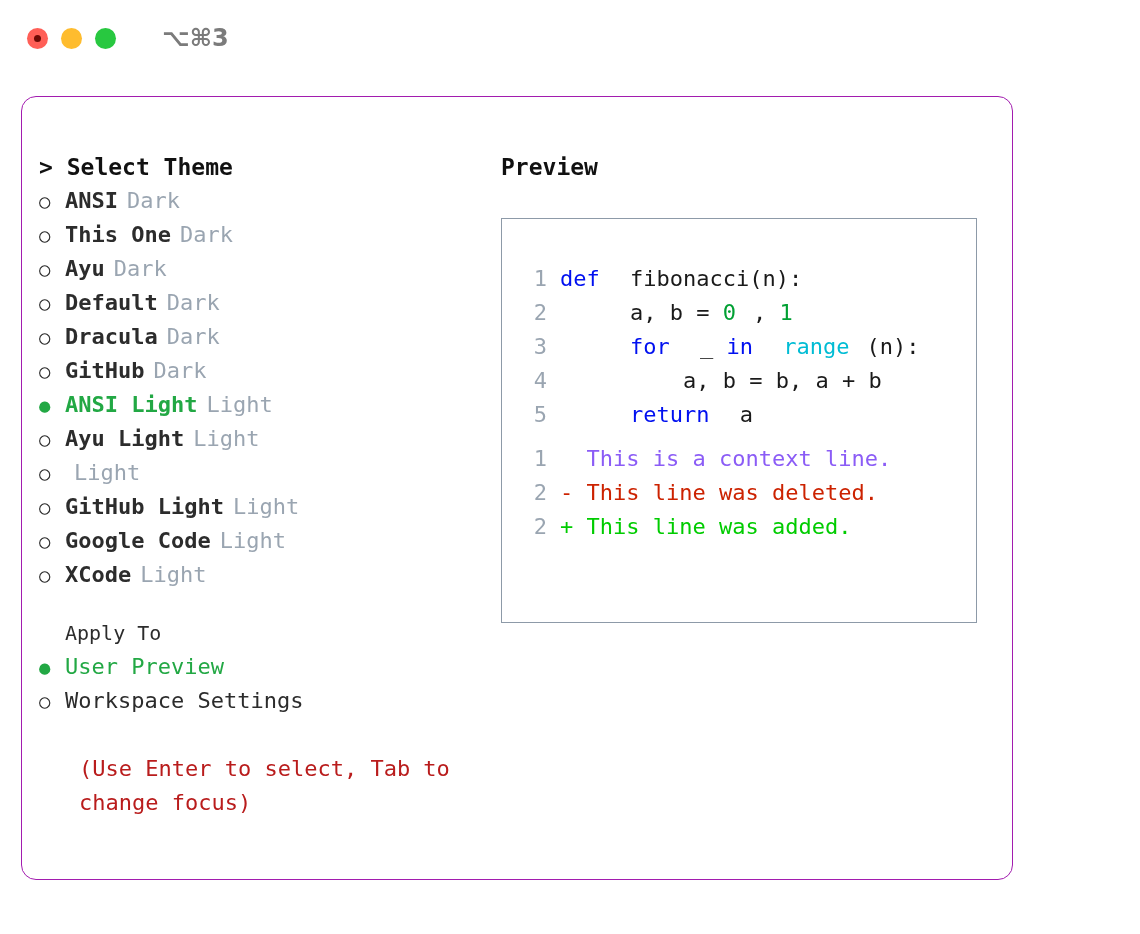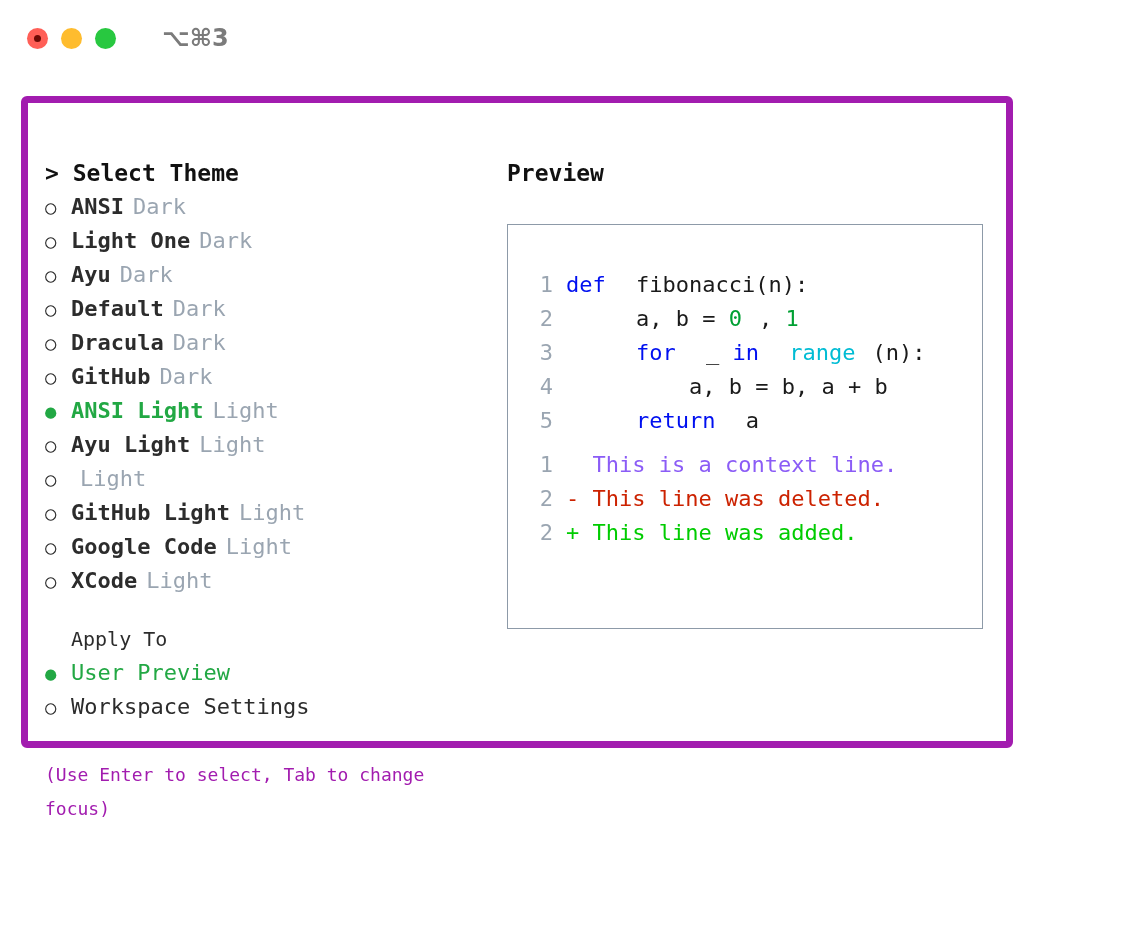--- a/index.html
+++ b/index.html
@@ -68,23 +68,23 @@
     letter-spacing: 0px;
     font-family: "DejaVu Sans", "Liberation Sans", sans-serif;
   }
 
   
   .content-panel {
     position: absolute;
     left: 21px;
     top: 96px;
     width: 992px;
-    height: 652px;
-    border: 7px solid #a21caf;
-    border-radius: 6px;
+    height: 784px;
+    border: 1px solid #a21caf;
+    border-radius: 15px;
     box-sizing: border-box;
     background: #ffffff;
   }
   .panel-body {
     position: absolute;
     left: 0; top: 0;
     width: 100%;
     height: 100%;
   }
 
@@ -130,24 +130,25 @@
     font-size: 20px;
     color: #2c2c2c;
     line-height: 34px;
     padding-left: 26px;
     white-space: pre;
   }
   .apply-row .opt-label { font-weight: normal; }
 
   .hint {
     margin-top: 34px;
-    font-size: 18px;
-    line-height: 34px;
-    color: #a21caf;
+    font-size: 22px;
+    line-height: 34px;
+    color: #b91c1c;
     width: 405px;
+    margin-left: 40px;
   }
 
   
   .right-col {
     position: absolute;
     left: 479px;
     top: 53px;
     width: 490px;
   }
   .preview-header {
@@ -215,21 +216,21 @@
     <div class="titlebar-shortcut">⌥⌘3</div>
   </div>
 
   <div class="content-panel">
     <div class="panel-body">
 
       <div class="left-col">
         <div class="list-header">&gt; Select Theme</div>
         <div id="theme-items">
             <div class="opt-row"><span class="opt-marker">○</span><span class="opt-label">ANSI</span><span class="opt-badge">Dark</span></div>
-            <div class="opt-row"><span class="opt-marker">○</span><span class="opt-label">Light One</span><span class="opt-badge">Dark</span></div>
+            <div class="opt-row"><span class="opt-marker">○</span><span class="opt-label">This One</span><span class="opt-badge">Dark</span></div>
             <div class="opt-row"><span class="opt-marker">○</span><span class="opt-label">Ayu</span><span class="opt-badge">Dark</span></div>
             <div class="opt-row"><span class="opt-marker">○</span><span class="opt-label">Default</span><span class="opt-badge">Dark</span></div>
             <div class="opt-row"><span class="opt-marker">○</span><span class="opt-label">Dracula</span><span class="opt-badge">Dark</span></div>
             <div class="opt-row"><span class="opt-marker">○</span><span class="opt-label">GitHub</span><span class="opt-badge">Dark</span></div>
             <div class="opt-row selected"><span class="opt-marker">●</span><span class="opt-label">ANSI Light</span><span class="opt-badge">Light</span></div>
             <div class="opt-row"><span class="opt-marker">○</span><span class="opt-label">Ayu Light</span><span class="opt-badge">Light</span></div>
             <div class="opt-row"><span class="opt-marker">○</span><span class="opt-badge">Light</span></div>
             <div class="opt-row"><span class="opt-marker">○</span><span class="opt-label">GitHub Light</span><span class="opt-badge">Light</span></div>
             <div class="opt-row"><span class="opt-marker">○</span><span class="opt-label">Google Code</span><span class="opt-badge">Light</span></div>
             <div class="opt-row"><span class="opt-marker">○</span><span class="opt-label">XCode</span><span class="opt-badge">Light</span></div>

